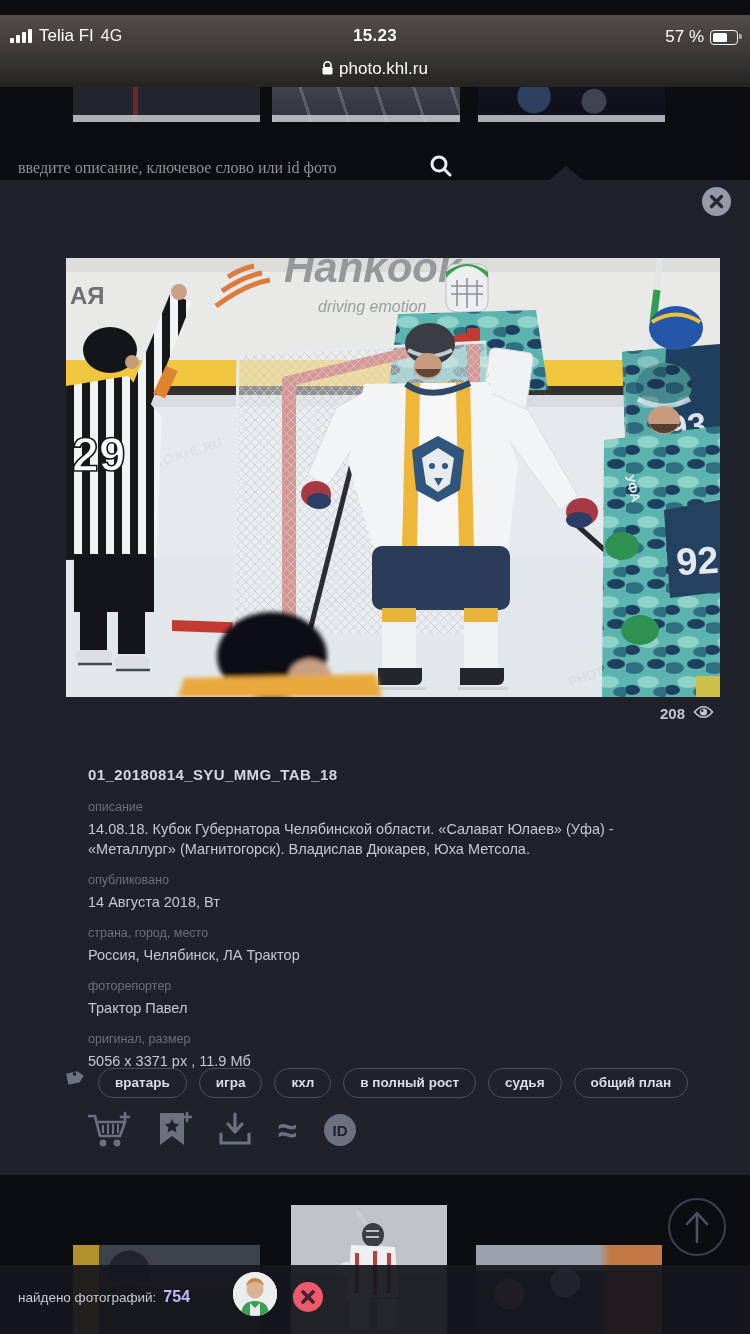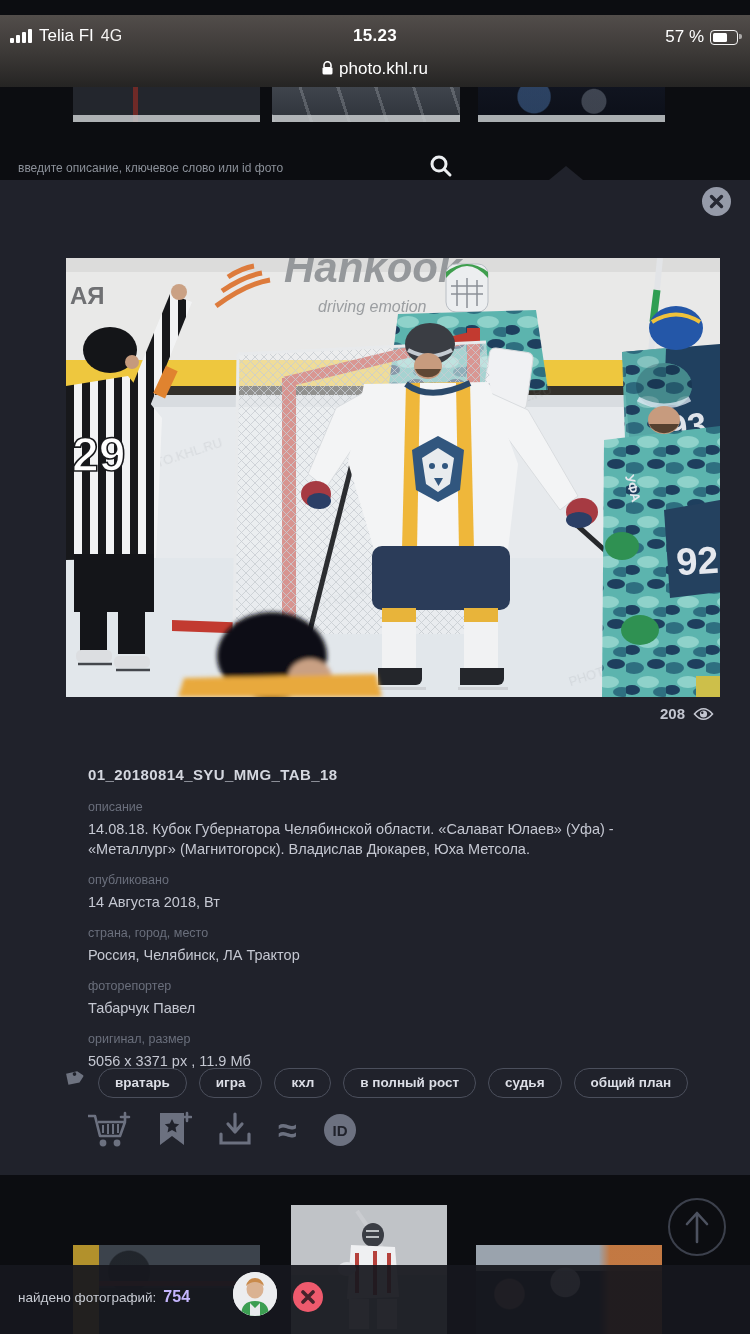--- a/index.html
+++ b/index.html
@@ -31,31 +31,31 @@
        background:linear-gradient(90deg,#23262d 0 60px,#6e2a27 60px 65px,#23262d 65px),
                   linear-gradient(180deg,#262a31,#161920);}
   .tt2{left:272px;top:4px;width:188px;height:46px;
        background:repeating-linear-gradient(72deg,rgba(215,220,226,.22) 0 3px,transparent 3px 36px),
                   linear-gradient(180deg,#454a52,#2e333a);}
   .tt3{left:478px;top:4px;width:187px;height:46px;
        background:radial-gradient(circle at 30% 45%,rgba(72,112,165,.5) 0 12%,transparent 13%),
                   radial-gradient(circle at 62% 55%,rgba(150,160,175,.35) 0 10%,transparent 11%),
                   linear-gradient(180deg,#121622,#0c0f18);}
   .search-input{position:absolute;left:16px;top:80px;width:400px;height:30px;border:none;outline:none;
-                background:transparent;color:#8b9099;font-size:12px;font-family:Liberation Sans, sans-serif;}
+                background:transparent;color:#8b9099;font-size:16px;font-family:Liberation Serif, serif;}
   .search-input::placeholder{color:#8b9099;opacity:1;}
   .search-btn{position:absolute;left:426px;top:80px;width:30px;height:30px;background:none;border:none;padding:0;cursor:pointer;}
   
   .modal{position:absolute;left:0;top:180px;width:750px;height:995px;background:#20222b;z-index:10;}
   .notch{position:absolute;left:549px;top:-14px;width:0;height:0;
          border-left:17px solid transparent;border-right:17px solid transparent;border-bottom:14px solid #20222b;}
   .close-btn{position:absolute;left:702px;top:7px;width:29px;height:29px;border-radius:50%;
              background:#959aa8;border:none;padding:0;cursor:pointer;display:flex;align-items:center;justify-content:center;}
   .photo-wrap{position:absolute;left:66px;top:78px;width:654px;height:439px;background:#dfe2e6;overflow:hidden;}
-  .views{position:absolute;right:36px;top:525px;display:flex;align-items:center;gap:8px;color:#c3c6d0;font-size:15px;font-weight:bold;}
+  .views{position:absolute;right:36px;top:525px;display:flex;gap:8px;color:#c3c6d0;font-size:15px;font-weight:bold;}
   .info{position:absolute;left:88px;top:586px;width:612px;}
   .photo-id{color:#d4d7df;font-size:15px;font-weight:bold;letter-spacing:.4px;margin-bottom:17px;}
   .field{margin-bottom:14px;}
   .field .lbl{color:#6a6f7c;font-size:12.5px;margin-bottom:5px;}
   .field .val{color:#c5c8d2;font-size:14.5px;line-height:20px;}
   .tagrow{position:absolute;left:62px;top:888px;display:flex;align-items:flex-start;gap:12px;}
   .tag-ic{margin-right:2px;display:flex;}
   .pill{display:inline-block;padding:6px 16px 7px;border:1.5px solid #4b4f5c;border-radius:16px;
         color:#dcdee6;font-size:13.5px;font-weight:bold;cursor:pointer;white-space:nowrap;}
   .actionbar{position:absolute;left:86px;top:928px;display:flex;align-items:center;gap:26px;height:44px;}
@@ -302,21 +302,21 @@
       <div class="field">
         <div class="lbl">опубликовано</div>
         <div class="val">14 Августа 2018, Вт</div>
       </div>
       <div class="field">
         <div class="lbl">страна, город, место</div>
         <div class="val">Россия, Челябинск, ЛА Трактор</div>
       </div>
       <div class="field">
         <div class="lbl">фоторепортер</div>
-        <div class="val">Табарчук Павел</div>
+        <div class="val">Трактор Павел</div>
       </div>
       <div class="field">
         <div class="lbl">оригинал, размер</div>
         <div class="val">5056 x 3371 px , 11.9 Мб</div>
       </div>
     </div>
 
     <div class="tagrow">
       <span class="tag-ic">
         <svg width="22" height="22" viewBox="0 0 22 22" transform="rotate(-12)">

